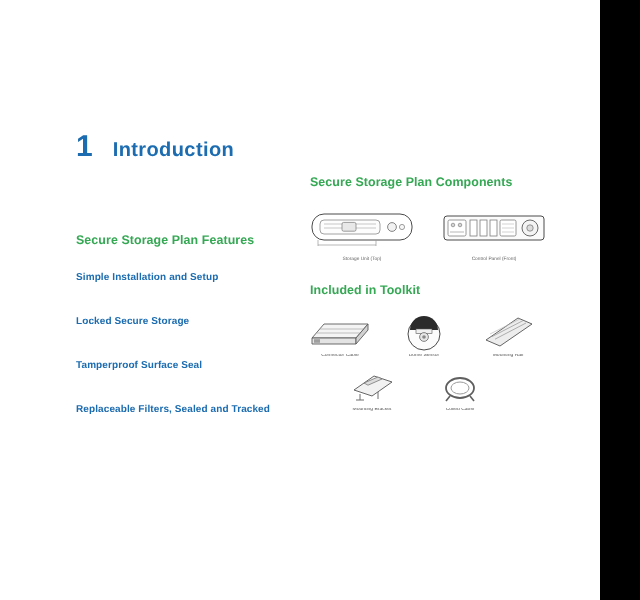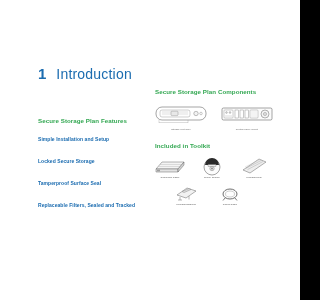--- a/index.html
+++ b/index.html
@@ -32,22 +32,22 @@
     align-items: baseline;
     gap: 10px;
   }
   .title-num {
     font-size: 15px;
     font-weight: bold;
     color: #1b6cb0;
     line-height: 1;
   }
   .title-text {
-    font-size: 14px;
-    font-weight: normal;
+    font-size: 10px;
+    font-weight: bold;
     color: #1b6cb0;
     letter-spacing: 0.2px;
     line-height: 1;
   }
 
   
   .sec-head {
     position: absolute;
     font-size: 6.2px;
     font-weight: bold;

